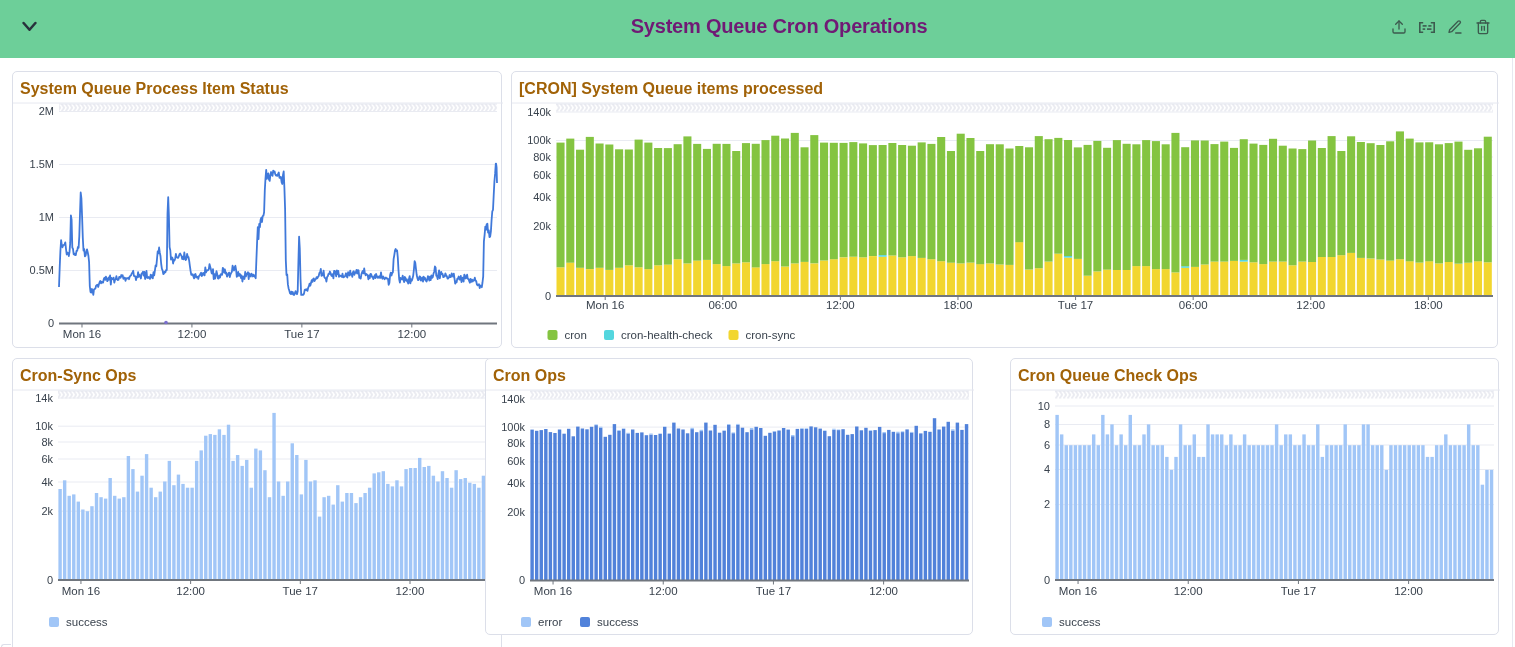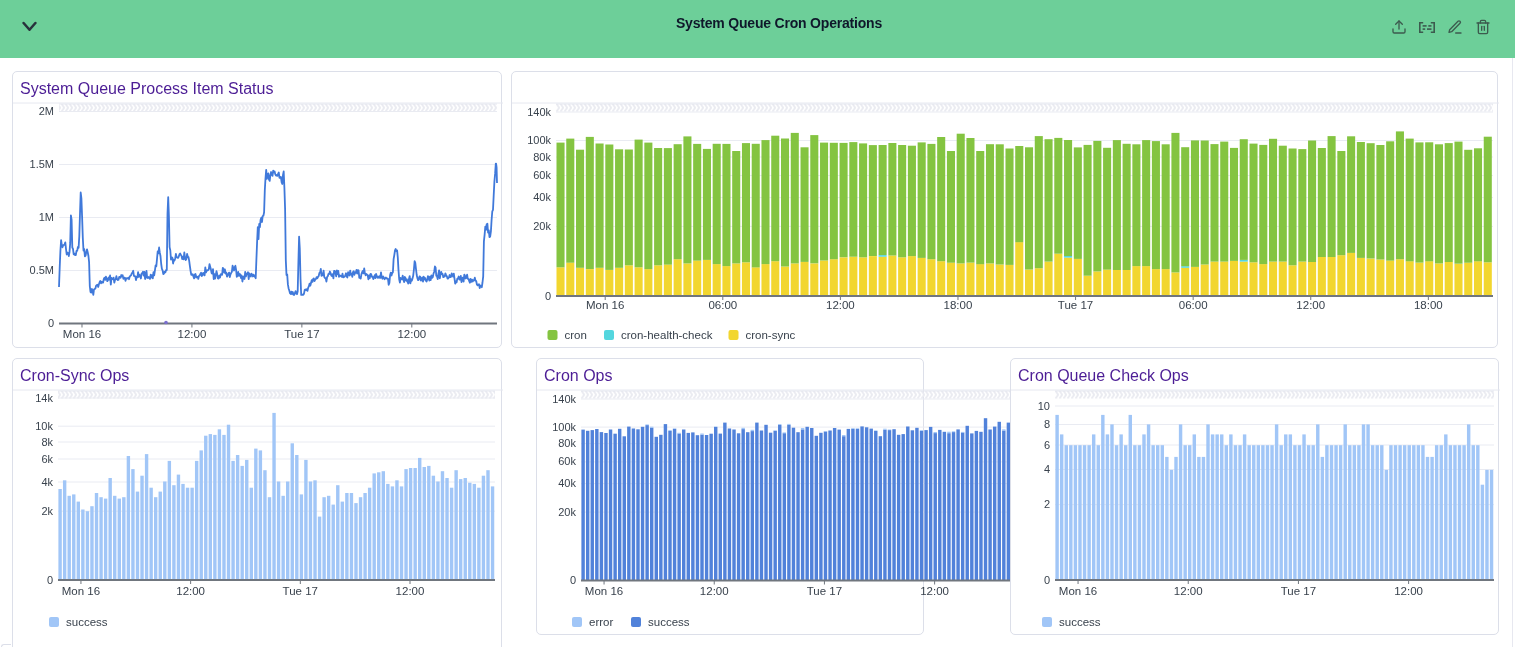--- a/index.html
+++ b/index.html
@@ -1,18 +1,18 @@
 <!DOCTYPE html>
 <html><head><meta charset="utf-8"><style>
 * { margin:0; padding:0; box-sizing:border-box; }
 body { width:1515px; height:647px; background:#fff; font-family:"Liberation Sans", sans-serif; overflow:hidden; position:relative; }
 .hdr { position:absolute; left:0; top:0; width:1515px; height:58px; background:#6dcf99; }
-.htitle { position:absolute; left:0; top:15px; width:100%; text-align:center; font-size:14px; letter-spacing:-0.2px; font-weight:bold; color:#0f172a;padding-left:43px; }
+.htitle { position:absolute; left:0; top:15px; width:100%; text-align:center; font-size:20px; letter-spacing:-0.2px; font-weight:bold; color:#701a75;padding-left:43px; }
 .panel { position:absolute; background:#fff; border:1px solid #dcdfe9; border-radius:5px; }
-.ptitle { position:absolute; left:7px; top:7.5px; font-size:16px; color:#4c1d95; }
+.ptitle { position:absolute; left:7px; top:7.5px; font-size:16px; color:#a16207;font-weight:bold; }
 svg text { font-family:"Liberation Sans", sans-serif; }
 </style></head><body>
 <div class="hdr">
     <svg width="16" height="12" viewBox="0 0 16 12" fill="none" stroke="#28323c" stroke-width="2.5" stroke-linecap="round" stroke-linejoin="round" style="position:absolute;left:22px;top:21px">
       <polyline points="1.6,2 7.5,8.8 13.4,2"></polyline>
     </svg>
     <div class="htitle">System Queue Cron Operations</div>
     <svg width="16" height="16" viewBox="0 0 24 24" fill="none" stroke="#3c5a4e" stroke-width="2" stroke-linecap="round" stroke-linejoin="round" style="position:absolute;left:1391px;top:19px">
       <path d="M21 15v4a2 2 0 0 1-2 2H5a2 2 0 0 1-2-2v-4"></path>
       <polyline points="17 8 12 3 7 8"></polyline>
@@ -65,20 +65,21 @@
       <text x="178.933" y="266" text-anchor="middle" font-size="11.5" fill="#39424d">12:00</text>
       <line x1="288.871" y1="251.5" x2="288.871" y2="255.5" stroke="#70767e" stroke-width="1"></line>
       <text x="288.871" y="266" text-anchor="middle" font-size="11.5" fill="#39424d">Tue 17</text>
       <line x1="398.80899999999997" y1="251.5" x2="398.80899999999997" y2="255.5" stroke="#70767e" stroke-width="1"></line>
       <text x="398.80899999999997" y="266" text-anchor="middle" font-size="11.5" fill="#39424d">12:00</text>
       <polyline points="46.0,215.0 46.7,195.5 47.4,179.0 48.1,168.2 48.8,173.1 49.5,175.3 50.2,173.2 50.9,173.0 51.6,172.6 52.3,170.3 53.0,177.0 53.7,182.5 54.4,180.7 55.1,181.0 55.8,184.0 56.5,180.1 57.2,170.9 57.9,143.5 58.6,147.7 59.3,175.5 60.0,176.9 60.7,182.4 61.4,181.7 62.1,183.1 62.8,183.0 63.5,179.0 64.2,178.9 64.9,175.0 65.6,175.9 66.3,164.1 67.0,141.6 67.7,120.5 68.4,126.4 69.1,144.8 69.8,165.7 70.5,178.5 71.2,177.1 71.9,184.4 72.6,183.7 73.3,179.9 74.0,177.3 74.7,180.3 75.4,183.7 76.1,190.2 76.8,214.1 77.5,220.0 78.2,220.6 78.9,217.0 79.6,218.8 80.3,222.9 81.0,217.4 81.7,216.9 82.4,216.4 83.1,213.7 83.8,213.1 84.5,212.7 85.2,214.9 85.9,212.2 86.6,210.3 87.3,209.0 88.0,211.3 88.7,209.7 89.4,210.6 90.1,210.7 90.8,206.9 91.5,205.7 92.2,207.8 92.9,204.7 93.6,206.1 94.3,209.2 95.0,208.0 95.7,205.5 96.4,207.7 97.1,203.5 97.8,212.6 98.5,205.9 99.2,207.2 99.9,206.9 100.6,205.6 101.3,210.7 102.0,208.0 102.7,207.2 103.4,204.1 104.1,207.4 104.8,208.0 105.5,207.8 106.2,204.9 106.9,205.2 107.6,205.7 108.3,203.0 109.0,204.4 109.7,203.3 110.4,206.9 111.1,205.6 111.8,205.6 112.5,208.8 113.2,206.2 113.9,206.6 114.6,206.4 115.3,205.7 116.0,207.2 116.7,204.8 117.4,203.8 118.1,203.2 118.8,201.3 119.5,200.5 120.2,198.8 120.9,203.9 121.6,204.1 122.3,204.4 123.0,208.0 123.7,204.7 124.4,205.4 125.1,200.2 125.8,204.8 126.5,202.8 127.2,203.6 127.9,206.5 128.6,201.5 129.3,201.1 130.0,199.8 130.7,203.7 131.4,200.0 132.1,207.0 132.8,202.8 133.5,199.0 134.2,206.0 134.9,205.8 135.6,205.0 136.3,205.9 137.0,206.9 137.7,202.6 138.4,205.5 139.1,203.2 139.8,206.3 140.5,200.2 141.2,203.3 141.9,198.6 142.6,193.3 143.3,194.3 144.0,186.9 144.7,179.4 145.4,181.3 146.1,175.5 146.8,180.7 147.5,184.0 148.2,192.0 148.9,196.8 149.6,198.4 150.3,202.2 151.0,201.5 151.7,199.6 152.4,200.3 153.1,198.0 153.8,198.0 154.5,141.8 155.2,125.2 155.9,143.7 156.6,175.1 157.3,178.4 158.0,187.6 158.7,185.4 159.4,185.8 160.1,191.5 160.8,187.6 161.5,188.6 162.2,186.4 162.9,182.0 163.6,185.0 164.3,185.7 165.0,185.9 165.7,184.8 166.4,182.4 167.1,181.5 167.8,182.7 168.5,183.7 169.2,187.1 169.9,184.8 170.6,187.3 171.3,180.5 172.0,185.3 172.7,188.1 173.4,187.0 174.1,181.9 174.8,184.8 175.5,185.1 176.2,188.8 176.9,194.1 177.6,199.0 178.3,202.9 179.0,202.6 179.7,202.3 180.4,204.4 181.1,206.4 181.8,202.4 182.5,201.9 183.2,205.6 183.9,204.6 184.6,204.8 185.3,206.9 186.0,203.9 186.7,203.4 187.4,202.0 188.1,200.8 188.8,204.0 189.5,202.8 190.2,200.9 190.9,202.6 191.6,203.4 192.3,195.4 193.0,200.4 193.7,198.4 194.4,198.5 195.1,198.1 195.8,197.4 196.5,192.1 197.2,194.7 197.9,197.3 198.6,201.2 199.3,201.6 200.0,197.1 200.7,207.0 201.4,202.1 202.1,206.6 202.8,202.9 203.5,199.2 204.2,202.1 204.9,206.4 205.6,206.6 206.3,203.6 207.0,205.5 207.7,202.4 208.4,202.0 209.1,202.9 209.8,195.8 210.5,196.7 211.2,200.7 211.9,197.5 212.6,201.7 213.3,200.6 214.0,204.7 214.7,203.4 215.4,201.7 216.1,200.6 216.8,205.0 217.5,202.3 218.2,200.9 218.9,199.7 219.6,193.7 220.3,196.1 221.0,198.5 221.7,195.2 222.4,193.8 223.1,198.0 223.8,204.8 224.5,203.7 225.2,200.0 225.9,203.9 226.6,202.0 227.3,202.3 228.0,206.1 228.7,203.5 229.4,209.5 230.1,205.0 230.8,204.5 231.5,207.0 232.2,199.9 232.9,204.4 233.6,201.9 234.3,201.5 235.0,200.2 235.7,207.2 236.4,201.5 237.1,203.4 237.8,204.6 238.5,201.7 239.2,202.6 239.9,204.5 240.6,202.7 241.3,204.2 242.0,204.8 242.7,206.2 243.4,187.5 244.1,170.0 244.8,155.1 245.5,167.2 246.2,152.0 246.9,155.1 247.6,147.7 248.3,145.7 249.0,150.0 249.7,144.0 250.4,143.7 251.1,140.2 251.8,118.3 252.5,106.3 253.2,97.9 253.9,106.9 254.6,102.9 255.3,101.4 256.0,107.6 256.7,108.9 257.4,102.9 258.1,100.0 258.8,102.7 259.5,103.9 260.2,98.6 260.9,100.3 261.6,99.5 262.3,102.4 263.0,103.6 263.7,103.0 264.4,103.9 265.1,101.9 265.8,100.5 266.5,105.9 267.2,105.8 267.9,104.9 268.6,110.2 269.3,112.0 270.0,102.9 270.7,99.5 271.4,115.7 272.1,136.9 272.8,188.1 273.5,203.0 274.2,202.4 274.9,212.4 275.6,216.4 276.3,218.6 277.0,221.2 277.7,222.0 278.4,219.7 279.1,222.0 279.8,220.0 280.5,222.8 281.2,222.9 281.9,221.0 282.6,219.1 283.3,221.5 284.0,222.2 284.7,219.3 285.4,190.1 286.1,164.6 286.8,176.9 287.5,206.4 288.2,222.9 288.9,222.9 289.6,222.6 290.3,222.8 291.0,221.7 291.7,218.0 292.4,217.4 293.1,218.0 293.8,217.1 294.5,218.9 295.2,215.6 295.9,214.3 296.6,211.6 297.3,213.7 298.0,211.1 298.7,208.1 299.4,209.9 300.1,207.2 300.8,206.4 301.5,209.1 302.2,207.7 302.9,207.0 303.6,205.2 304.3,206.3 305.0,204.9 305.7,204.0 306.4,201.0 307.1,200.4 307.8,196.9 308.5,203.8 309.2,201.5 309.9,203.3 310.6,198.7 311.3,205.0 312.0,206.1 312.7,206.3 313.4,209.5 314.1,205.0 314.8,204.2 315.5,201.8 316.2,202.0 316.9,199.5 317.6,201.1 318.3,203.5 319.0,204.1 319.7,202.1 320.4,206.4 321.1,198.9 321.8,198.8 322.5,201.4 323.2,204.3 323.9,198.4 324.6,202.1 325.3,199.0 326.0,204.9 326.7,203.5 327.4,203.6 328.1,204.2 328.8,204.8 329.5,201.7 330.2,205.4 330.9,204.4 331.6,204.7 332.3,203.3 333.0,201.3 333.7,204.4 334.4,205.5 335.1,200.1 335.8,201.7 336.5,203.5 337.2,198.6 337.9,202.7 338.6,201.8 339.3,204.8 340.0,200.1 340.7,199.2 341.4,202.8 342.1,200.3 342.8,200.7 343.5,197.9 344.2,201.5 344.9,198.1 345.6,198.6 346.3,205.8 347.0,205.0 347.7,206.5 348.4,202.3 349.1,200.3 349.8,199.0 350.5,201.4 351.2,196.5 351.9,201.3 352.6,203.3 353.3,202.0 354.0,202.7 354.7,203.4 355.4,207.3 356.1,203.5 356.8,206.2 357.5,202.0 358.2,202.1 358.9,204.9 359.6,204.7 360.3,207.1 361.0,205.7 361.7,203.2 362.4,206.1 363.1,202.0 363.8,204.2 364.5,205.7 365.2,204.6 365.9,205.8 366.6,204.1 367.3,205.9 368.0,200.3 368.7,205.3 369.4,206.7 370.1,204.4 370.8,205.5 371.5,207.2 372.2,206.5 372.9,205.4 373.6,206.6 374.3,206.3 375.0,207.0 375.7,212.8 376.4,210.9 377.1,202.9 377.8,200.6 378.5,203.5 379.2,201.0 379.9,200.3 380.6,187.1 381.3,183.1 382.0,178.5 382.7,177.0 383.4,179.0 384.1,178.4 384.8,185.6 385.5,198.2 386.2,207.3 386.9,210.5 387.6,205.9 388.3,207.0 389.0,207.3 389.7,203.7 390.4,207.5 391.1,210.1 391.8,204.9 392.5,205.9 393.2,208.8 393.9,207.4 394.6,210.1 395.3,211.5 396.0,206.8 396.7,204.1 397.4,211.4 398.1,207.2 398.8,208.7 399.5,206.5 400.2,203.6 400.9,197.6 401.6,189.2 402.3,190.9 403.0,197.1 403.7,203.0 404.4,206.1 405.1,208.2 405.8,207.6 406.5,204.4 407.2,204.8 407.9,208.7 408.6,206.9 409.3,205.5 410.0,209.5 410.7,204.6 411.4,207.5 412.1,206.0 412.8,208.6 413.5,209.6 414.2,207.7 414.9,204.2 415.6,205.0 416.3,208.5 417.0,204.7 417.7,208.2 418.4,203.5 419.1,205.8 419.8,205.1 420.5,201.6 421.2,199.7 421.9,194.5 422.6,195.5 423.3,203.8 424.0,204.3 424.7,207.1 425.4,201.6 426.1,198.3 426.8,206.4 427.5,202.8 428.2,199.8 428.9,202.1 429.6,201.9 430.3,205.2 431.0,204.2 431.7,204.5 432.4,201.3 433.1,203.3 433.8,204.1 434.5,206.5 435.2,206.6 435.9,205.4 436.6,203.0 437.3,205.1 438.0,204.9 438.7,201.3 439.4,203.2 440.1,204.5 440.8,201.7 441.5,206.6 442.2,211.7 442.9,209.5 443.6,210.3 444.3,206.6 445.0,206.6 445.7,204.5 446.4,207.6 447.1,207.6 447.8,203.9 448.5,210.2 449.2,206.0 449.9,205.7 450.6,209.6 451.3,202.6 452.0,203.7 452.7,206.5 453.4,205.7 454.1,202.7 454.8,206.8 455.5,206.8 456.2,209.1 456.9,210.7 457.6,207.0 458.3,209.8 459.0,207.6 459.7,209.5 460.4,208.2 461.1,208.4 461.8,205.7 462.5,208.6 463.2,209.0 463.9,212.5 464.6,213.3 465.3,212.6 466.0,212.2 466.7,216.0 467.4,213.5 468.1,213.8 468.8,215.2 469.5,210.5 470.2,204.4 470.9,169.3 471.6,162.8 472.3,154.7 473.0,157.8 473.7,152.2 474.4,151.8 475.1,160.7 475.8,158.3 476.5,165.2 477.2,164.5 477.9,159.5 478.6,147.8 479.3,139.3 480.0,137.8 480.7,123.2 481.4,109.6 482.1,101.9 482.8,91.6 483.1,91.6 483.6,95.5 484.0,111.1" fill="none" stroke="#4079da" stroke-width="1.8" stroke-linejoin="round"></polyline>
       <circle cx="153" cy="250.5" r="1.8" fill="#7a6fd0"></circle>
     </svg>
   </div>
 <div class="panel" style="left:511px;top:71px;width:987px;height:277px">
+    <div class="ptitle">[CRON] System Queue items processed</div>
     <svg width="987" height="277" viewBox="0 0 987 277" style="position:absolute;left:0;top:0">
       <line x1="0" y1="31" x2="987" y2="31" stroke="#e6e8f0" stroke-width="1"></line>
       <defs>
         <pattern id="h2" x="0" y="32.25" width="4" height="7" patternUnits="userSpaceOnUse">
           <path d="M0.4,-0.5 L3.2,3.5 L0.4,7.5" stroke="#eaebf1" stroke-width="1.9" fill="none"></path>
         </pattern>
       </defs>
       <line x1="44" y1="40" x2="981" y2="40" stroke="#e9ebf2" stroke-width="1"></line>
       <line x1="44" y1="68.5" x2="981" y2="68.5" stroke="#e9ebf2" stroke-width="1"></line>
       <line x1="44" y1="85" x2="981" y2="85" stroke="#e9ebf2" stroke-width="1"></line>
@@ -441,21 +442,21 @@
       <line x1="177.6295" y1="221.0" x2="177.6295" y2="225.0" stroke="#70767e" stroke-width="1"></line>
       <text x="177.6295" y="236" text-anchor="middle" font-size="11.5" fill="#39424d">12:00</text>
       <line x1="287.3165" y1="221.0" x2="287.3165" y2="225.0" stroke="#70767e" stroke-width="1"></line>
       <text x="287.3165" y="236" text-anchor="middle" font-size="11.5" fill="#39424d">Tue 17</text>
       <line x1="397.0035" y1="221.0" x2="397.0035" y2="225.0" stroke="#70767e" stroke-width="1"></line>
       <text x="397.0035" y="236" text-anchor="middle" font-size="11.5" fill="#39424d">12:00</text>
       <rect x="36" y="258" width="10" height="10" rx="2" fill="#a1c6f7"></rect>
       <text x="53" y="267" font-size="11.5" fill="#39424d">success</text>
     </svg>
   </div>
-<div class="panel" style="left:536px;top:358px;width:388px;height:277px">
+<div class="panel" style="left:485px;top:358px;width:488px;height:277px">
     <div class="ptitle">Cron Ops</div>
     <svg width="488" height="277" viewBox="0 0 488 277" style="position:absolute;left:0;top:0">
       <line x1="0" y1="31" x2="488" y2="31" stroke="#e6e8f0" stroke-width="1"></line>
       <defs>
         <pattern id="h4" x="0" y="32.25" width="4" height="7" patternUnits="userSpaceOnUse">
           <path d="M0.4,-0.5 L3.2,3.5 L0.4,7.5" stroke="#eaebf1" stroke-width="1.9" fill="none"></path>
         </pattern>
       </defs>
       <line x1="44" y1="40" x2="483" y2="40" stroke="#e9ebf2" stroke-width="1"></line>
       <line x1="44" y1="68.1" x2="483" y2="68.1" stroke="#e9ebf2" stroke-width="1"></line>

